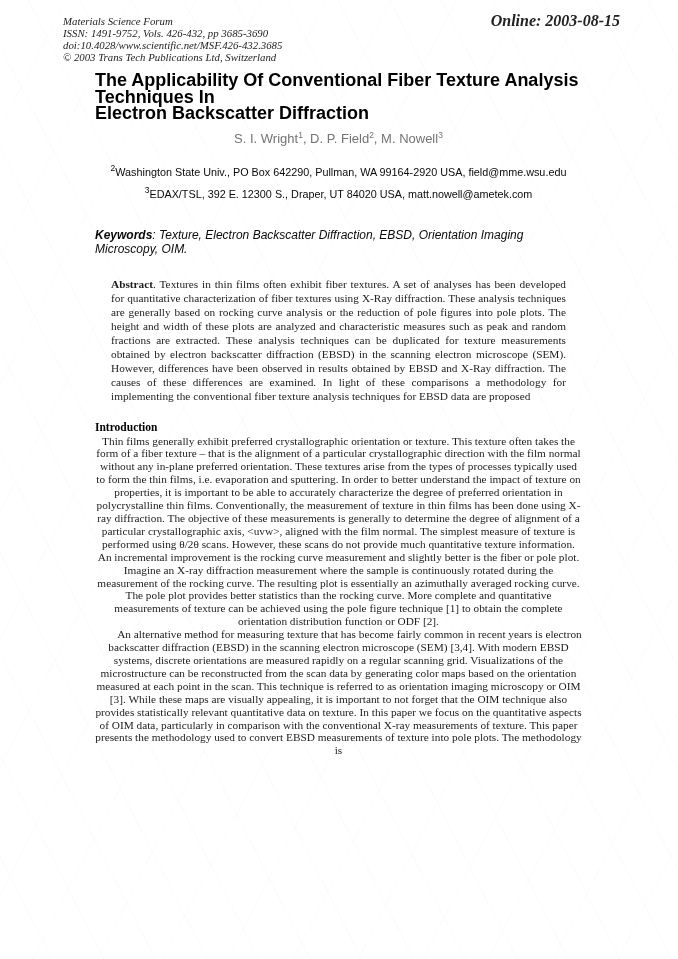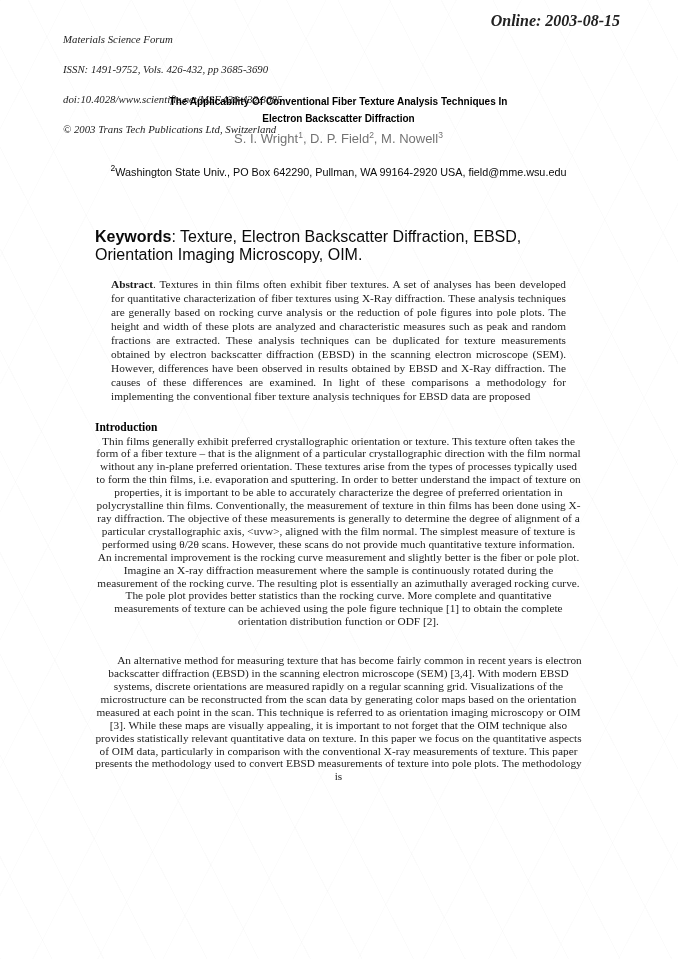--- a/index.html
+++ b/index.html
@@ -19,67 +19,67 @@
       repeating-linear-gradient(63deg, rgba(0,0,0,0.016) 0 1px, transparent 1px 46px),
       repeating-linear-gradient(117deg, rgba(0,0,0,0.012) 0 1px, transparent 1px 58px);
     pointer-events: none;
   }
 
   .page-header {
     position: absolute; left: 63px; top: 15px; width: 557px;
     font-style: italic; font-size: 10.8px; line-height: 12px;
     color: #222;
   }
-  .page-header .hline { white-space: nowrap; margin-top: 18px; }
+  .page-header .hline { white-space: nowrap; }
   .online-date {
     position: absolute; right: 0; top: 0;
     font-style: italic; font-size: 16px; white-space: nowrap; font-weight: bold;
   }
 
   .column { position: absolute; left: 95px; width: 487px; }
 
   .paper-title {
-    top: 94px; text-align: center;
+    top: 72px; text-align: left;
     font-family: "Liberation Sans", "DejaVu Sans", sans-serif;
-    font-weight: bold; font-size: 10px; line-height: 16.5px; color: #000;
+    font-weight: bold; font-size: 18px; line-height: 16.5px; color: #000;
   }
 
   .byline {
     top: 130px; text-align: center;
     font-family: "Liberation Sans", "DejaVu Sans", sans-serif;
     font-size: 13px; color: #737373;
   }
   .byline sup, .affil sup { font-size: 8.5px; }
 
   .affiliations { top: 159px; }
   .affil {
     text-align: center;
     font-family: "Liberation Sans", "DejaVu Sans", sans-serif;
     font-size: 10.8px; line-height: 18.6px; color: #0a0a0a;
     white-space: nowrap;
   }
 
   .keywords {
     top: 228px;
     font-family: "Liberation Sans", "DejaVu Sans", sans-serif;
-    font-size: 16px; color: #0a0a0a;
+    font-size: 12px; color: #0a0a0a; font-style: italic;
   }
   .keywords .kw-label { font-weight: bold; }
 
   .body-flow { top: 262px; font-size: 11.3px; }
   .abstract-para {
     margin: 16px; text-align: justify; line-height: 13.95px;
   }
   .abstract-para .abs-label { font-weight: bold; }
   .section-heading {
     margin: 11px 0 0 0; font-size: 11.5px; font-weight: bold; color: #000;
     line-height: 15px;
   }
   .body-para { margin: 0; line-height: 12.9px; text-align: center; }
-  .body-para.indented { text-indent: 22px; margin-top: 26px; }
+  .body-para.indented { text-indent: 22px; }
 </style>
 </head>
 <body>
 
 <div class="watermark"></div>
 
 <div class="page-header">
   <div class="hline">Materials Science Forum</div>
   <div class="hline">ISSN: 1491-9752, Vols. 426-432, pp 3685-3690</div>
   <div class="hline">doi:10.4028/www.scientific.net/MSF.426-432.3685</div>
@@ -91,20 +91,21 @@
   <div>The Applicability Of Conventional Fiber Texture Analysis Techniques In</div>
   <div>Electron Backscatter Diffraction</div>
 </div>
 
 <div class="column byline">
   <span>S. I. Wright</span><sup>1</sup><span>, D. P. Field</span><sup>2</sup><span>, M. Nowell</span><sup>3</sup>
 </div>
 
 <div class="column affiliations">
   <div class="affil"><sup>2</sup><span>Washington State Univ., PO Box 642290, Pullman, WA 99164-2920 USA, field@mme.wsu.edu</span></div>
+  <div class="affil"><sup>3</sup><span>EDAX/TSL, 392 E. 12300 S., Draper, UT 84020 USA, matt.nowell@ametek.com</span></div>
 </div>
 
 <div class="column keywords">
   <span class="kw-label">Keywords</span><span>: Texture, Electron Backscatter Diffraction, EBSD, Orientation Imaging Microscopy, OIM.</span>
 </div>
 
 <div class="column body-flow">
   <p class="abstract-para">
     <span class="abs-label">Abstract</span><span>. Textures in thin films often exhibit fiber textures. A set of analyses has been developed for quantitative characterization of fiber textures using X-Ray diffraction. These analysis techniques are generally based on rocking curve analysis or the reduction of pole figures into pole plots. The height and width of these plots are analyzed and characteristic measures such as peak and random fractions are extracted. These analysis techniques can be duplicated for texture measurements obtained by electron backscatter diffraction (EBSD) in the scanning electron microscope (SEM). However, differences have been observed in results obtained by EBSD and X-Ray diffraction. The causes of these differences are examined. In light of these comparisons a methodology for implementing the conventional fiber texture analysis techniques for EBSD data are proposed</span>
   </p>

